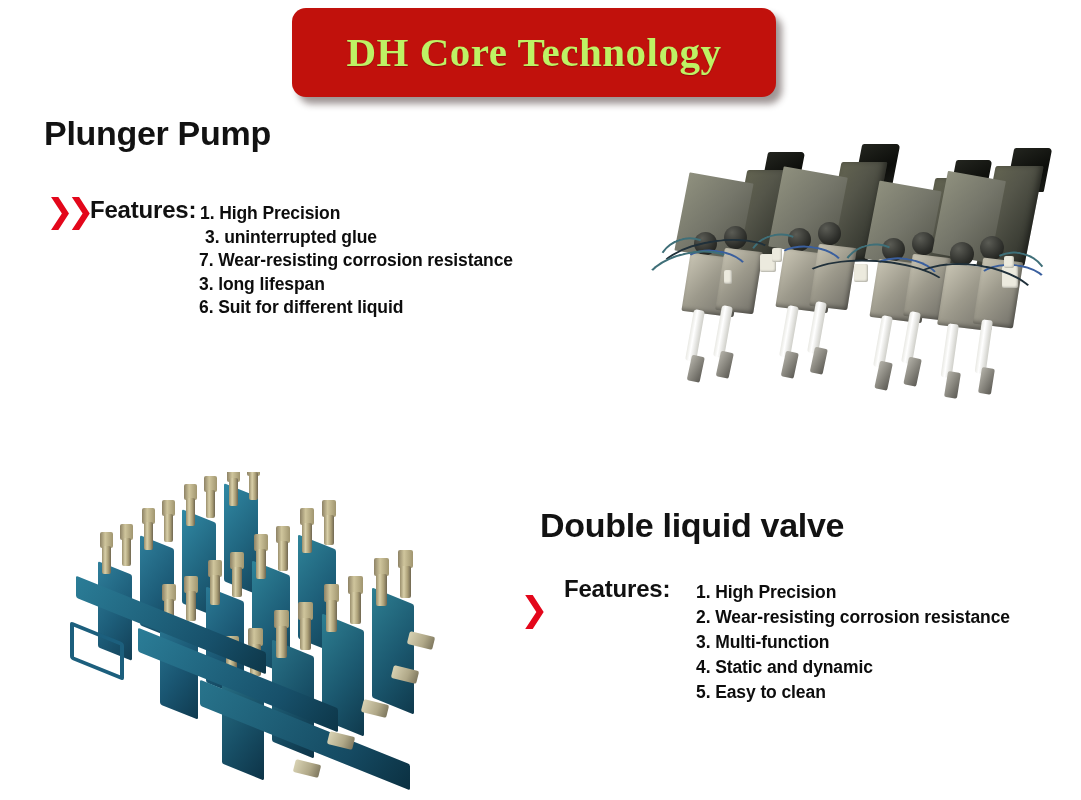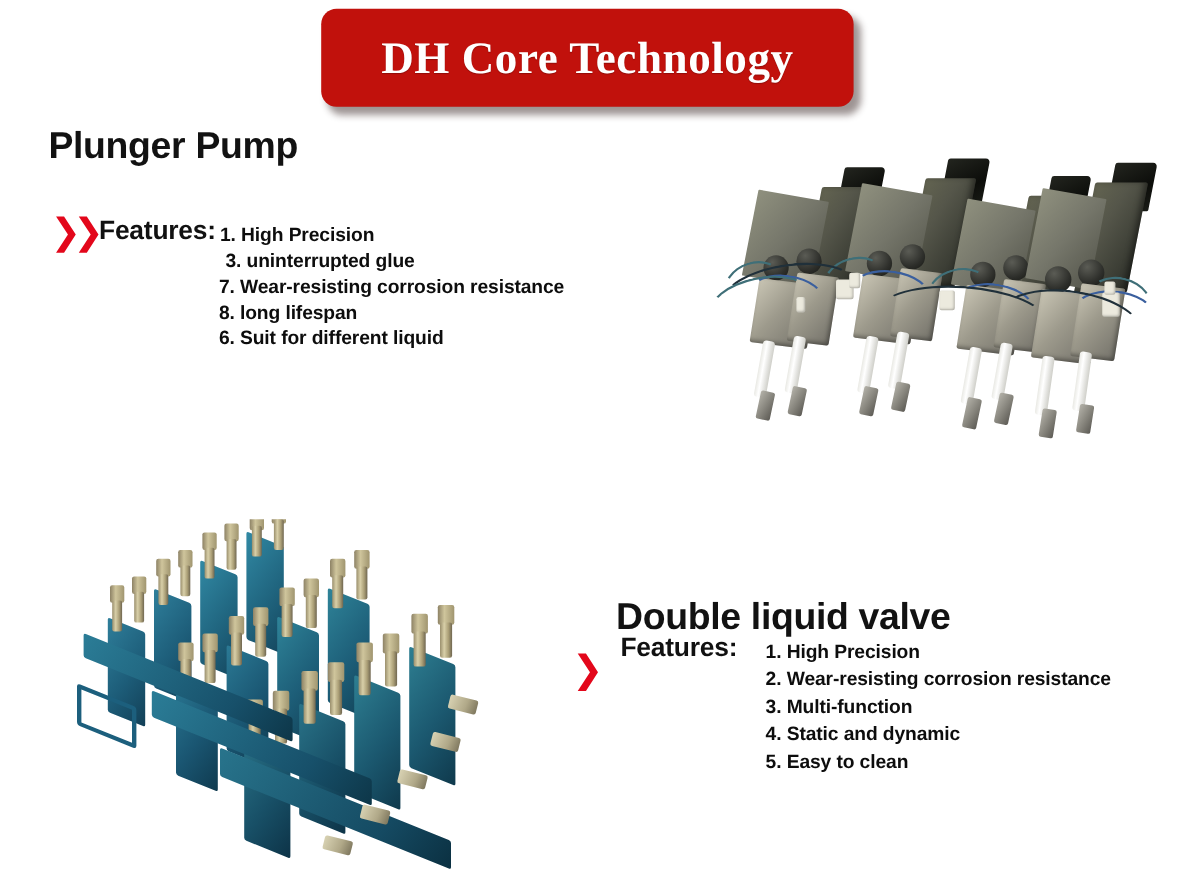--- a/index.html
+++ b/index.html
@@ -27,38 +27,38 @@
     border-radius: 14px;
     box-shadow: 6px 7px 7px rgba(40, 20, 18, 0.45);
     display: flex;
     align-items: center;
     justify-content: center;
   }
   #title-banner .title-text {
     font-family: "Liberation Serif", serif;
     font-weight: bold;
     font-size: 41px;
-    color: #ffffff;
+    color: #bef264;
     letter-spacing: 0.5px;
     line-height: 1;
     text-shadow: 0 1px 1px rgba(0,0,0,0.25);
   }
 
   
   .section-heading {
     position: absolute;
     font-family: "Liberation Sans", sans-serif;
     font-weight: bold;
     font-size: 34px;
     letter-spacing: -0.3px;
     color: #121212;
     white-space: nowrap;
   }
   #plunger-heading { left: 44px; top: 114px; }
-  #valve-heading   { left: 560px; top: 506px; margin-top: 36px; }
+  #valve-heading   { left: 540px; top: 506px; }
 
   
   .chevron-group {
     position: absolute;
     display: flex;
     align-items: center;
     line-height: 1;
   }
   .chevron {
     display: block;
@@ -228,21 +228,21 @@
   <span class="chevron">❯</span>
   <span class="chevron">❯</span>
 </div>
 
 <div class="features-label" id="plunger-features-label">Features:</div>
 
 <ul class="feature-list" id="plunger-feature-list">
   <li>1. High Precision</li>
   <li>3. uninterrupted glue</li>
   <li>7. Wear-resisting corrosion resistance</li>
-  <li>8. long lifespan</li>
+  <li>3. long lifespan</li>
   <li>6. Suit for different liquid</li>
 </ul>
 
 <div id="plunger-photo">
 
   <div class="pump-unit" style="left:24px; top:28px;">
     <div class="pump-cap" style="left:92px;  top:-8px; width:37px; height:42px; transform:skewX(-11deg);"></div>
     <div class="pump-body" style="left:66px;  top:10px; width:46px; height:96px; transform:skewX(-11deg);"></div>
     <div class="pump-face" style="left:10px;  top:18px; width:64px; height:78px; transform:skew(-11deg, 10deg);"></div>
     <div class="pump-knob" style="left:22px;  top:72px; width:23px; height:23px;"></div>

